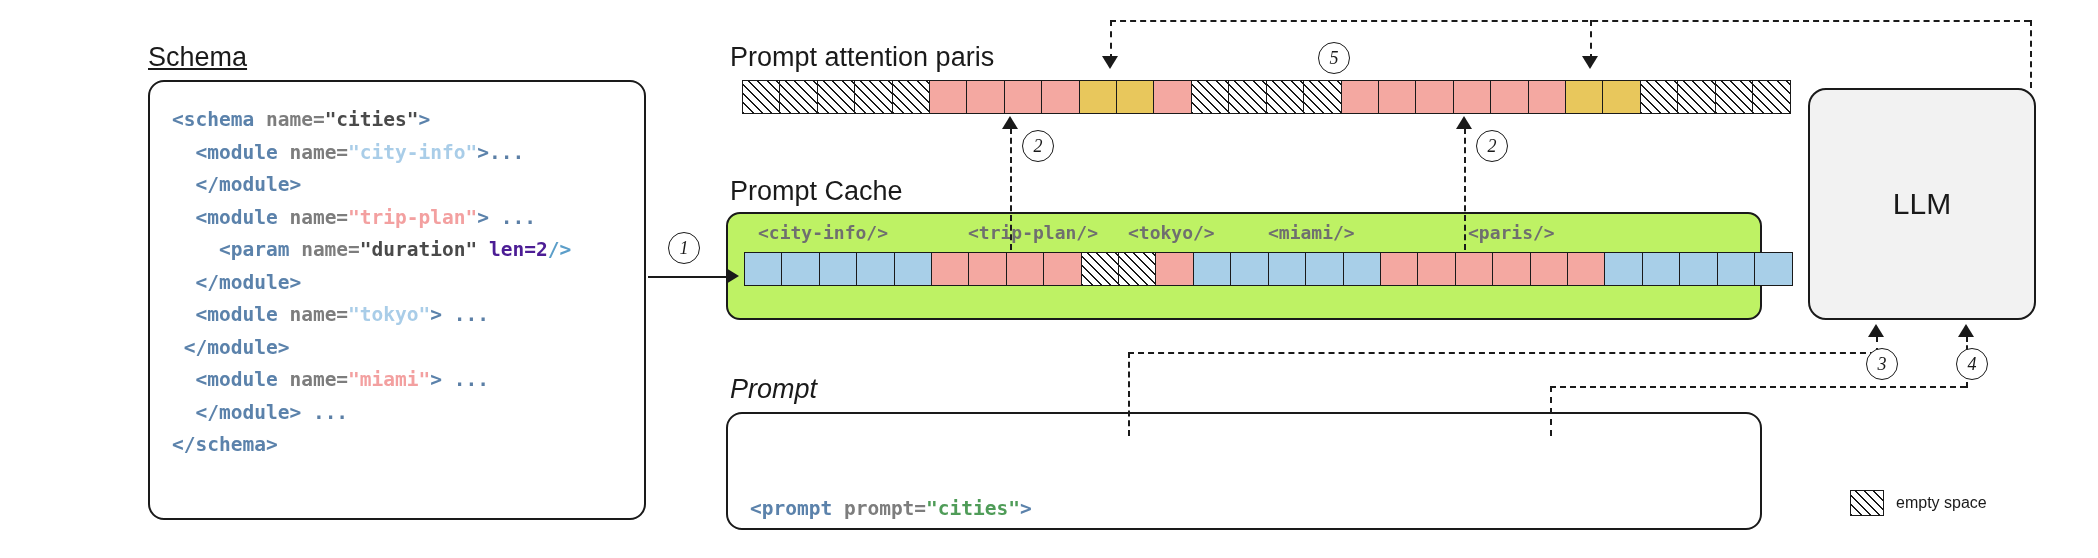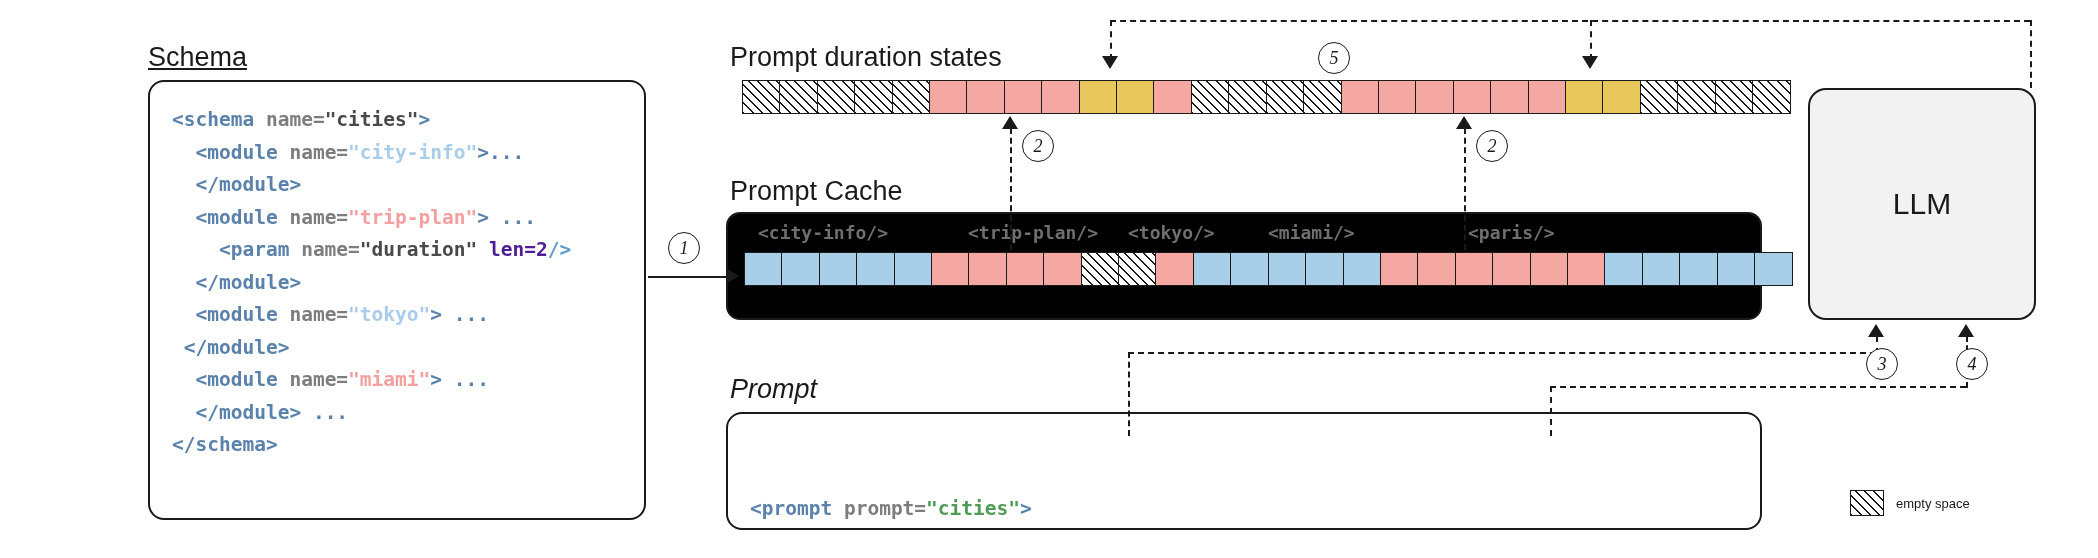--- a/index.html
+++ b/index.html
@@ -62,21 +62,21 @@
   .c-hatch{
     background:
       repeating-linear-gradient(45deg,
         #1a1a1a 0px,#1a1a1a 1.4px,
         #ffffff 1.4px,#ffffff 6.5px);
     background-color:#ffffff;
   }
 
   
   .cache-box{
-    background:#000000;
+    background:#bef264;
     border:2.5px solid #1a1a1a;
     border-radius:14px;
     box-sizing:border-box;
     text-align:center;
   }
   .cache-label{
     font-family:"DejaVu Sans Mono", monospace;
     font-size:18px;
     font-weight:bold;
     color:#6f6f6f;
@@ -137,33 +137,33 @@
     width:34px;height:26px;
     border:1.8px solid #1a1a1a;
     box-sizing:border-box;
     background:
       repeating-linear-gradient(45deg,
         #1a1a1a 0px,#1a1a1a 1.4px,
         #ffffff 1.4px,#ffffff 6.5px);
   }
   .legend-text{
     font-family:"Liberation Sans", sans-serif;
-    font-size:13px;color:#1a1a1a;white-space:nowrap;
+    font-size:16px;color:#1a1a1a;white-space:nowrap;
   }
 </style>
 </head>
 <body>
 
 <div class="abs sec-title" style="left:148px;top:42px;text-decoration:underline;">Schema</div>
 
 <div class="abs panel" style="left:148px;top:80px;width:498px;height:440px;">
   <div class="code" id="schema-code" style="padding:22px 0 0 22px;"><div><span class="t-tag">&lt;schema </span><span class="t-attr">name=</span><span class="t-str">"cities"</span><span class="t-tag">&gt;</span></div><div><span class="t-tag">  &lt;module </span><span class="t-attr">name=</span><span class="t-blue">"city-info"</span><span class="t-tag">&gt;</span><span class="t-dots">...</span></div><div><span class="t-tag">  &lt;/module&gt;</span></div><div><span class="t-tag">  &lt;module </span><span class="t-attr">name=</span><span class="t-red">"trip-plan"</span><span class="t-tag">&gt; </span><span class="t-dots">...</span></div><div><span class="t-tag">    &lt;param </span><span class="t-attr">name=</span><span class="t-str">"duration"</span><span class="t-num"> len=2</span><span class="t-cyan">/&gt;</span></div><div><span class="t-tag">  &lt;/module&gt;</span></div><div><span class="t-tag">  &lt;module </span><span class="t-attr">name=</span><span class="t-blue">"tokyo"</span><span class="t-tag">&gt; </span><span class="t-dots">...</span></div><div><span class="t-tag"> &lt;/module&gt;</span></div><div><span class="t-tag">  &lt;module </span><span class="t-attr">name=</span><span class="t-red">"miami"</span><span class="t-tag">&gt; </span><span class="t-dots">...</span></div><div><span class="t-tag">  &lt;/module&gt; </span><span class="t-dots">...</span></div><div><span class="t-tag">&lt;/schema&gt;</span></div></div>
 </div>
 
-<div class="abs sec-title" style="left:730px;top:42px;">Prompt duration states</div>
+<div class="abs sec-title" style="left:730px;top:42px;">Prompt attention paris</div>
 
 <div class="abs" style="left:742px;top:80px;">
   <div class="strip" id="attn-strip">
       <div class="cell c-hatch"></div>
       <div class="cell c-hatch"></div>
       <div class="cell c-hatch"></div>
       <div class="cell c-hatch"></div>
       <div class="cell c-hatch"></div>
       <div class="cell c-red"></div>
       <div class="cell c-red"></div>

